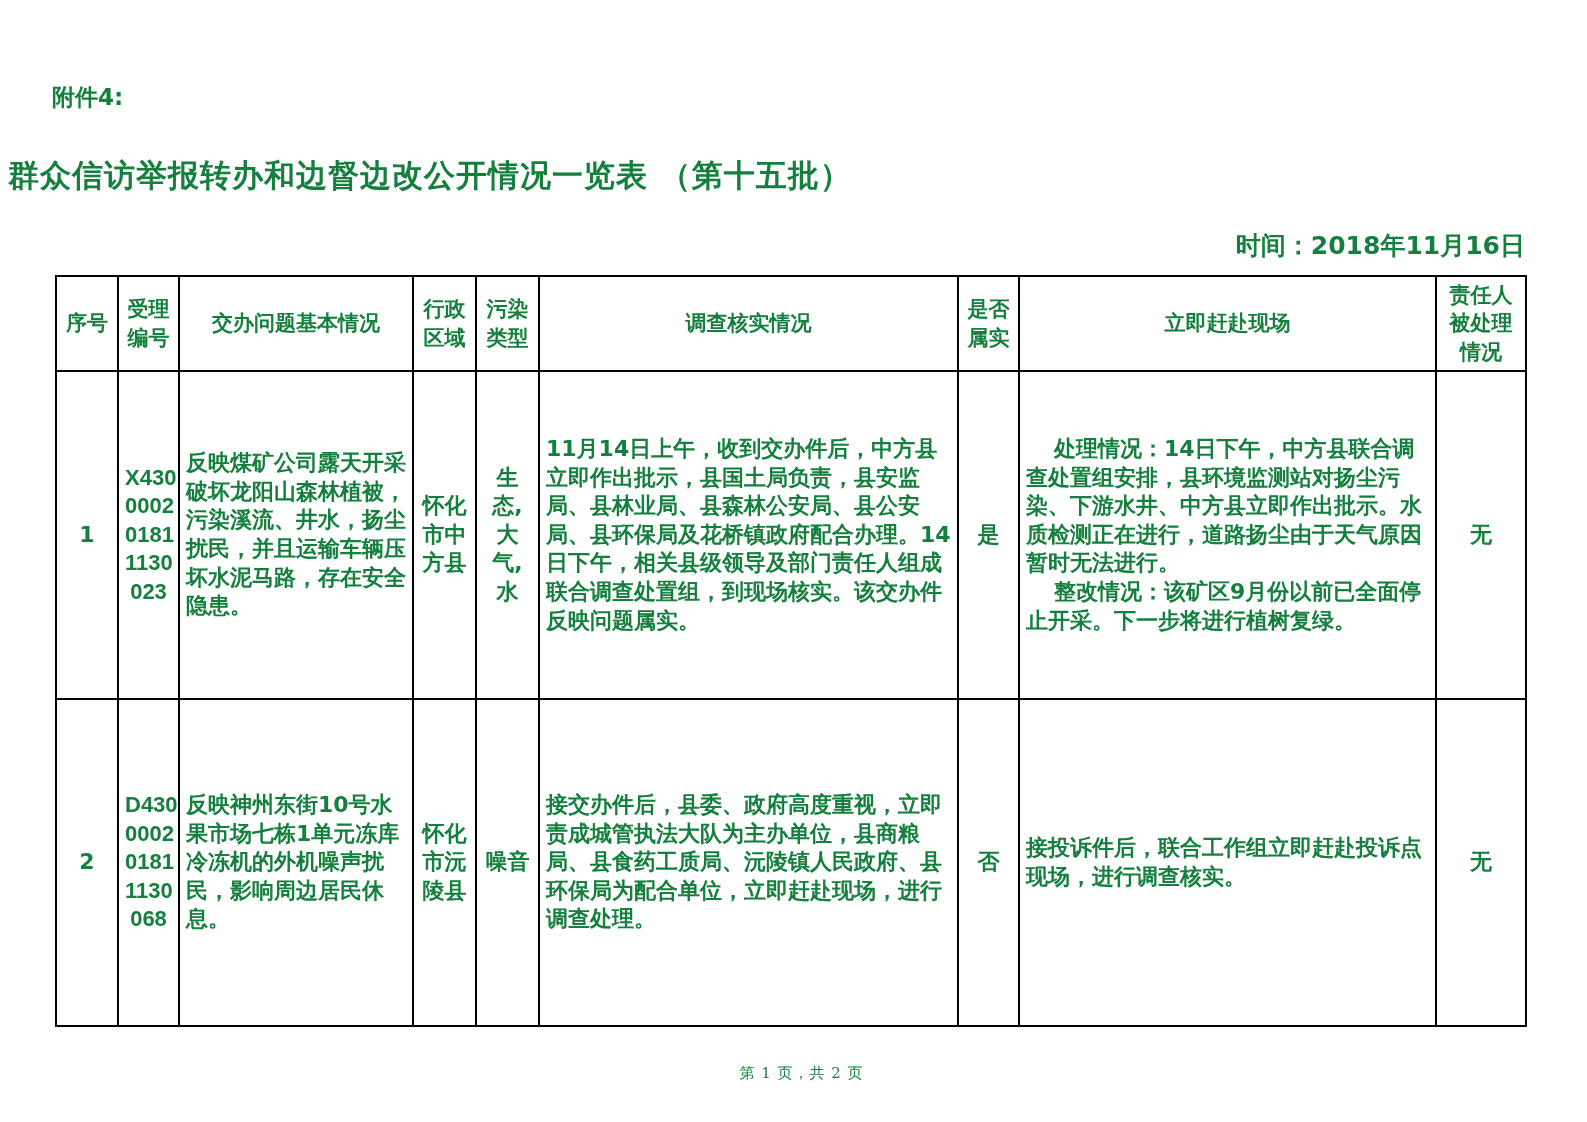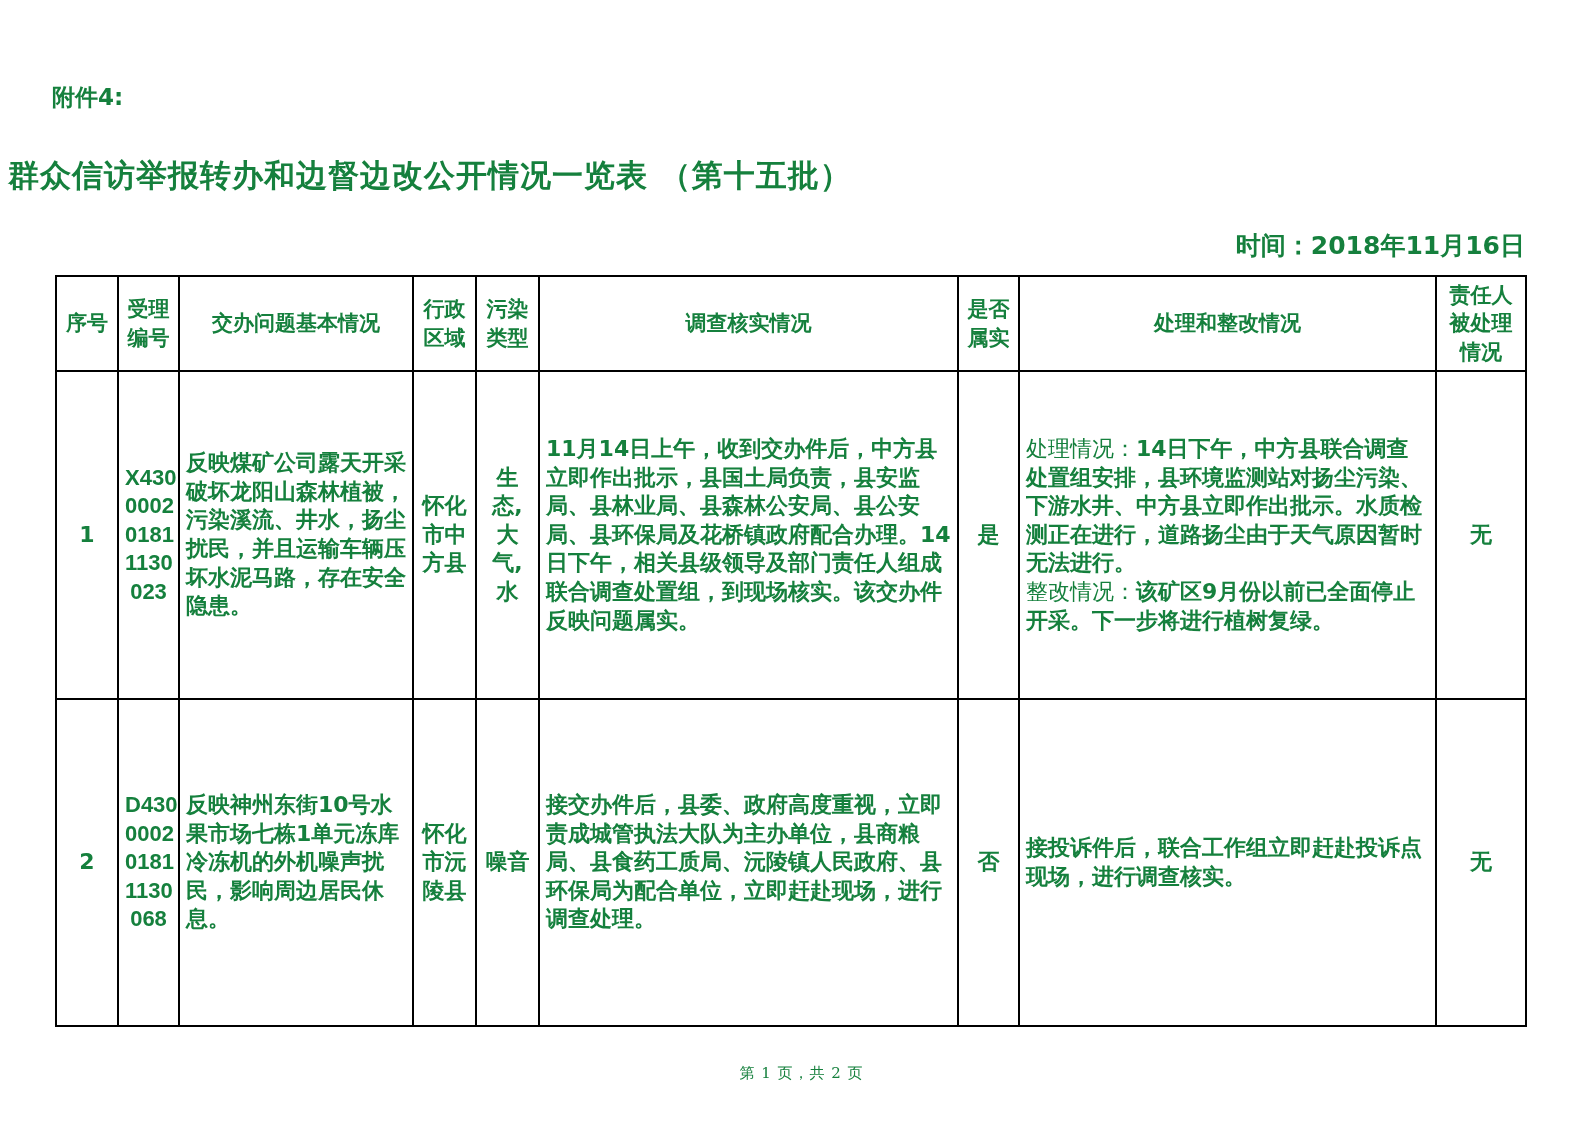--- a/index.html
+++ b/index.html
@@ -59,21 +59,21 @@
   tr.r1  { height: 328px; }
   tr.r2  { height: 327px; }
   .c { text-align: center; }
   .l { text-align: left; }
   .pre { white-space: pre-line; }
   .mono {
     font-family: Liberation Sans, sans-serif;
     font-size: 20px;
   }
   .narrow { padding: 4px 2px; }
-  .lbl { font-weight: 400; }
+  .lbl { font-weight: 700; margin-left: 28px; }
   .footer {
     position: absolute;
     left: 8px;
     top: 1064px;
     width: 100%;
     text-align: center;
     font-size: 15px;
     font-weight: 400;
     font-family: "DejaVu Serif", "Liberation Serif", serif;
     letter-spacing: 1px;
@@ -108,21 +108,21 @@
         <th class="c pre narrow">受理
 编号</th>
         <th class="c">交办问题基本情况</th>
         <th class="c pre narrow">行政
 区域</th>
         <th class="c pre narrow">污染
 类型</th>
         <th class="c">调查核实情况</th>
         <th class="c pre narrow">是否
 属实</th>
-        <th class="c">处理和整改情况</th>
+        <th class="c">立即赶赴现场</th>
         <th class="c pre narrow">责任人
 被处理
 情况</th>
       </tr>
     </thead>
     <tbody>
       <tr class="r1">
         <td class="c narrow">1</td>
         <td class="c pre mono narrow">X430
 0002

